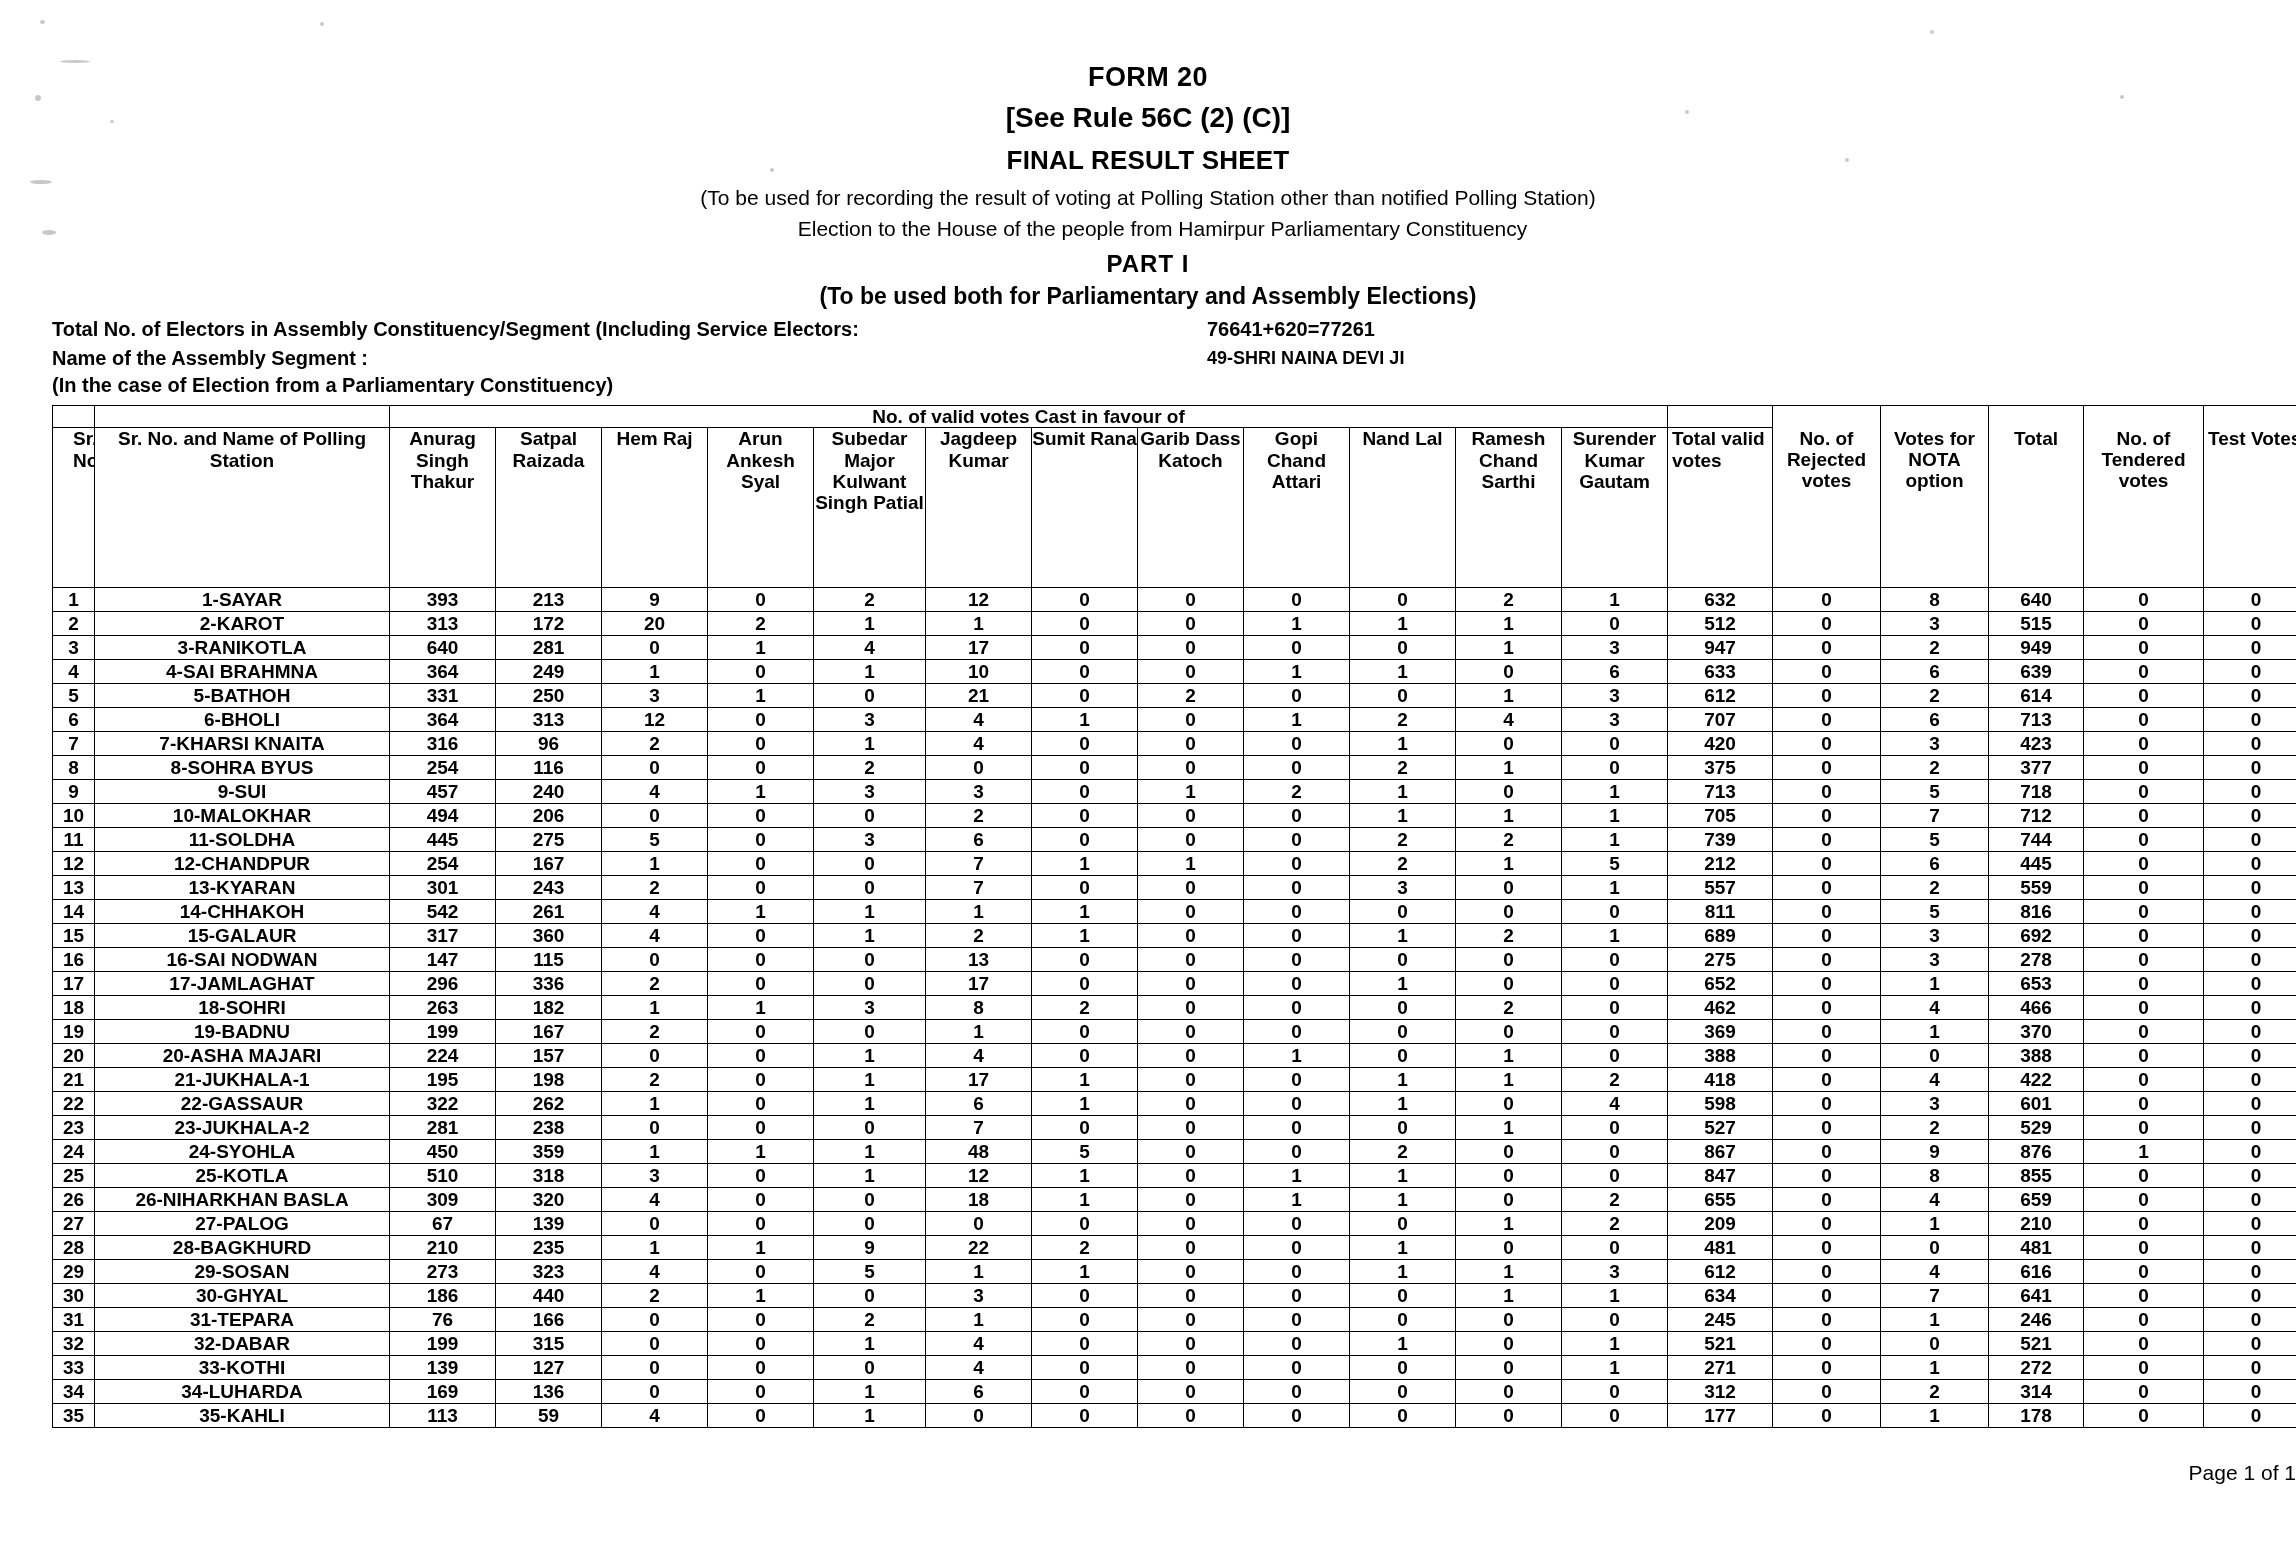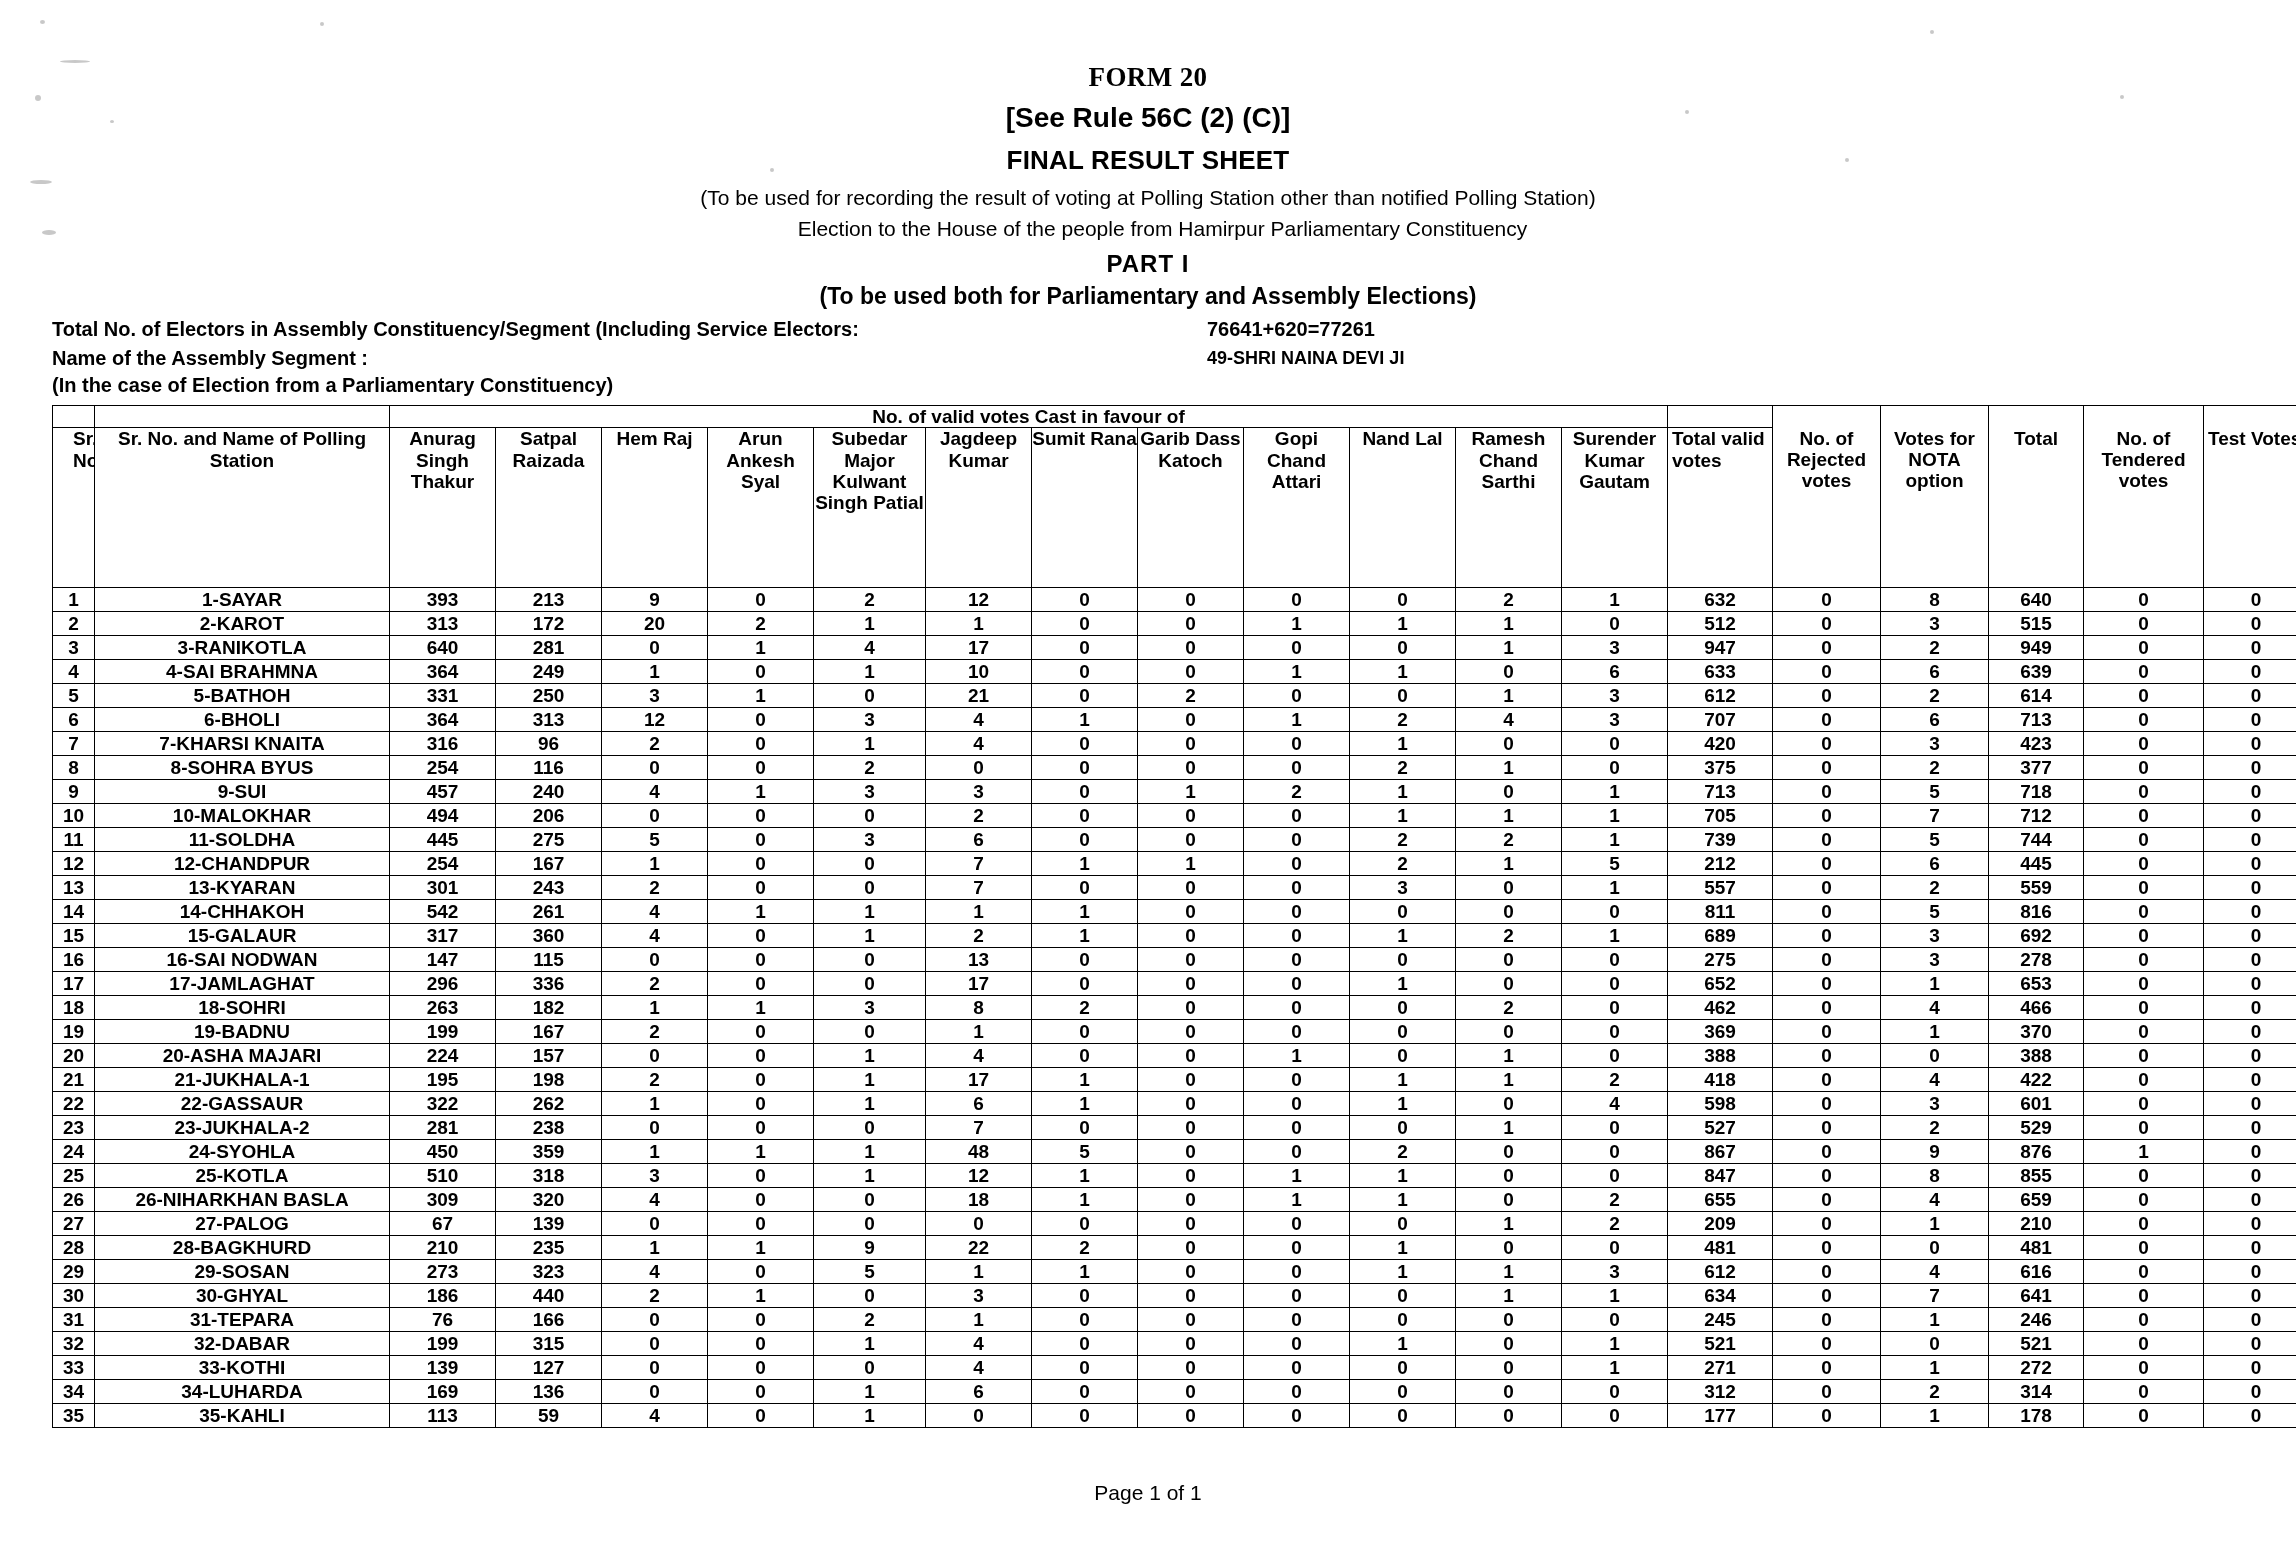--- a/index.html
+++ b/index.html
@@ -33,21 +33,20 @@
 
   
   .titles {
     text-align: center;
     padding-top: 62px;
   }
   .t-form20 {
     font-size: 27px;
     font-weight: bold;
     letter-spacing: .4px;
-    font-family: Liberation Serif, serif;
   }
   .t-rule {
     font-size: 28px;
     font-weight: bold;
     margin-top: 9px;
   }
   .t-final {
     font-size: 26px;
     font-weight: bold;
     margin-top: 11px;
@@ -147,23 +146,23 @@
   col.c-rej    { width: 108px; }
   col.c-nota   { width: 108px; }
   col.c-tot2   { width: 95px; }
   col.c-tend   { width: 120px; }
   col.c-test   { width: 105px; }
 
   .hdr-sr { font-size: 19px; }
 
   
   .footer {
-    text-align: center;
+    text-align: right;
     font-size: 21px;
-    margin-top: 53px;
+    margin-top: 33px;
   }
 </style>
 </head>
 <body>
 
 <div class="page">
 
   <span class="speck" style="left:40px;top:20px;width:5px;height:4px;"></span>
   <span class="speck" style="left:60px;top:60px;width:30px;height:3px;"></span>
   <span class="speck" style="left:35px;top:95px;width:6px;height:6px;"></span>

